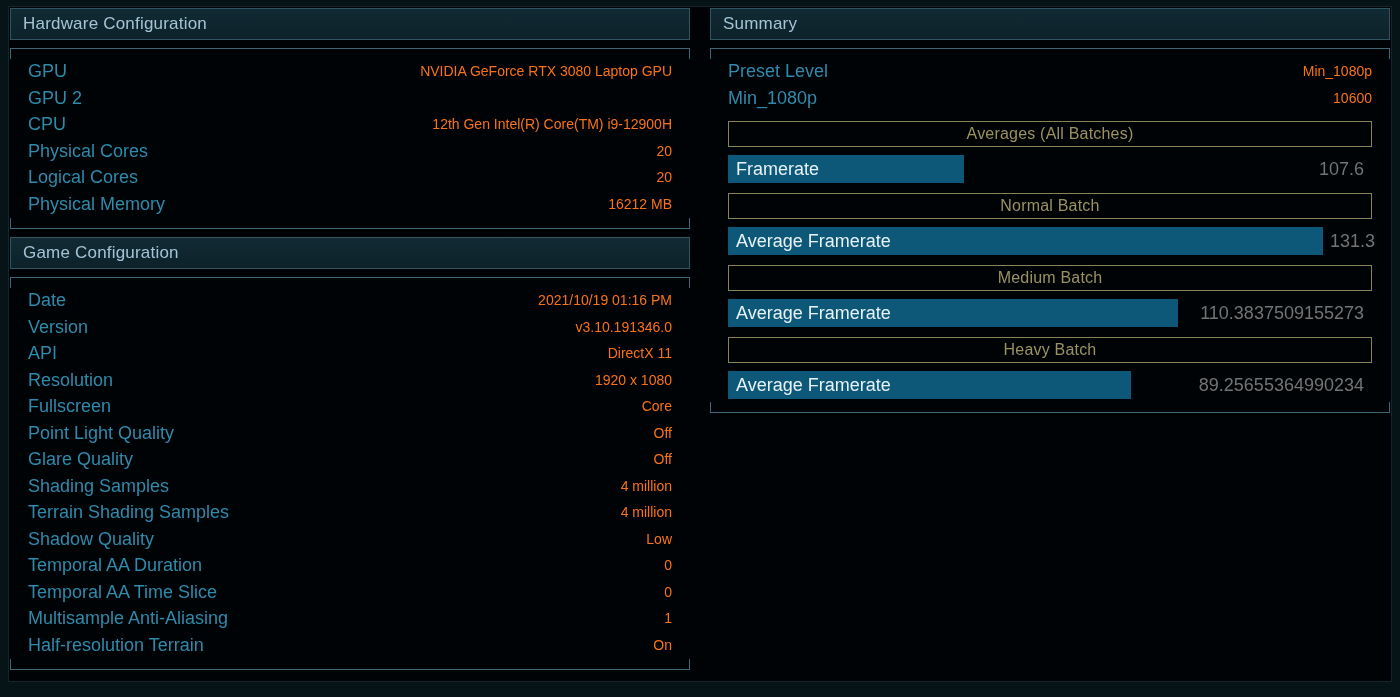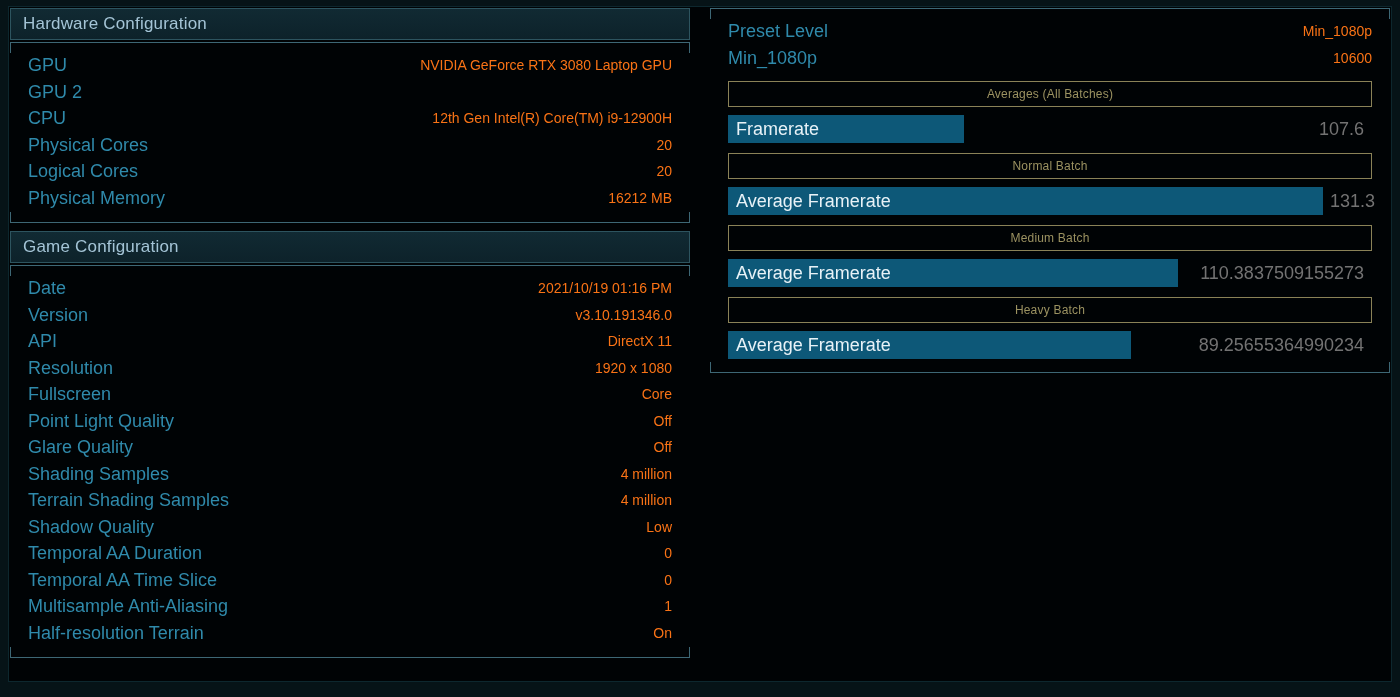--- a/index.html
+++ b/index.html
@@ -51,21 +51,21 @@
   
   .section-head {
     position: relative;
     height: 32px;
     background: linear-gradient(180deg, #112a33 0%, #0d222a 100%);
     border: 1px solid #2d545f;
     box-sizing: border-box;
     display: flex;
     align-items: center;
     padding-left: 12px;
-    margin-bottom: 2px;
+    margin-bottom: 8px;
   }
   .section-head .t {
     font-size: 17px;
     color: #a4c4d6;
     letter-spacing: 0.2px;
     font-weight: 400;
   }
 
   
   .box {
@@ -120,21 +120,21 @@
     height: 26px;
     margin: 10px 0 8px 0;
     border: 1px solid #8a8257;
     box-sizing: border-box;
     display: flex;
     align-items: center;
     justify-content: center;
     background: #000305;
   }
   .batch-head .t {
-    font-size: 12px;
+    font-size: 16px;
     color: #9b9261;
     letter-spacing: 0.2px;
   }
 
   
   .bar-row {
     position: relative;
     height: 28px;
     margin-bottom: 2px;
   }
@@ -259,20 +259,23 @@
         </div>
         <div class="kv">
           <span class="k">Half-resolution Terrain</span>
           <span class="v">On</span>
         </div>
       </div>
     </div>
 
     <div class="col">
 
+      <div class="section-head">
+        <span class="t">Summary</span>
+      </div>
 
       <div class="box">
 
         <div class="kv">
           <span class="k">Preset Level</span>
           <span class="v">Min_1080p</span>
         </div>
         <div class="kv">
           <span class="k">Min_1080p</span>
           <span class="v">10600</span>

